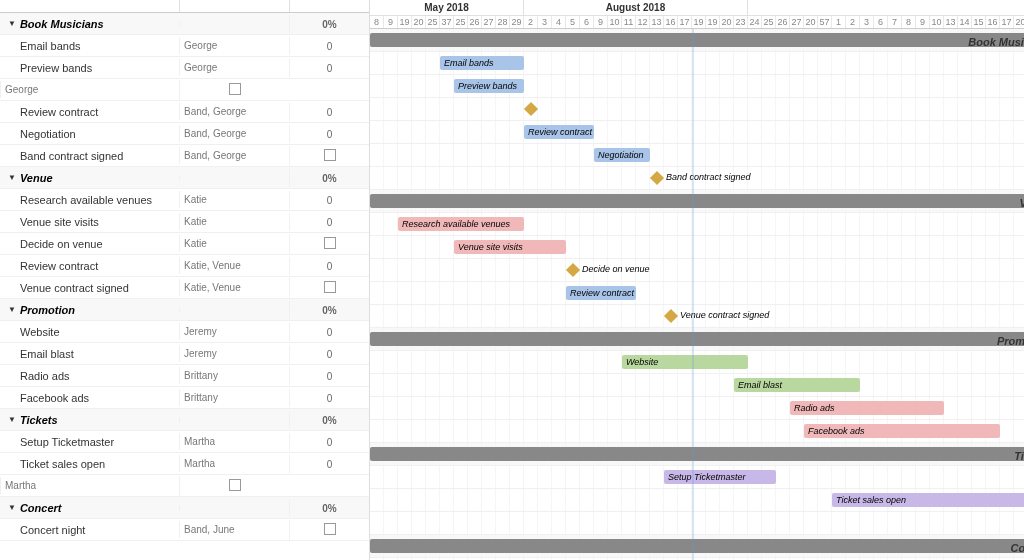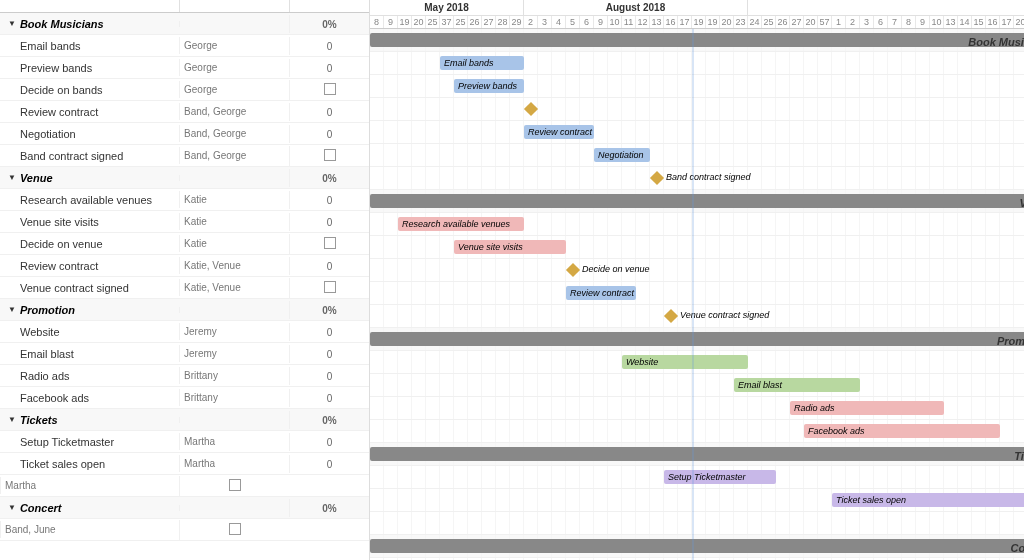--- a/index.html
+++ b/index.html
@@ -84,21 +84,20 @@
       <div class="row-name task">Email bands</div>
       <div class="row-people">George</div>
       <div class="row-complete"><span class="pct">0</span></div>
     </div>
         <div class="row">
       <div class="row-name task">Preview bands</div>
       <div class="row-people">George</div>
       <div class="row-complete"><span class="pct">0</span></div>
     </div>
         <div class="row">
-      <div class="row-name task">Decide on bands</div>
       <div class="row-people">George</div>
       <div class="row-complete"><span class="checkbox"></span></div>
     </div>
         <div class="row">
       <div class="row-name task">Review contract</div>
       <div class="row-people">Band, George</div>
       <div class="row-complete"><span class="pct">0</span></div>
     </div>
         <div class="row">
       <div class="row-name task">Negotiation</div>
@@ -195,20 +194,21 @@
     </div>
         <div class="row group-row">
     <div class="row-name group-header">
       <span class="triangle">▼</span>
       Concert
     </div>
     <div class="row-people"></div>
     <div class="row-complete"><span class="pct">0%</span></div>
   </div>
         <div class="row">
+      <div class="row-name task">Concert night</div>
       <div class="row-people">Band, June</div>
       <div class="row-complete"><span class="checkbox"></span></div>
     </div>
       </div>
   </div>
 
   <div class="right-panel">
     <div class="gantt-header">
       <div class="gantt-header-months" id="gantt-months">
           <div class="month-block" style="width: 154px;">May 2018</div>

